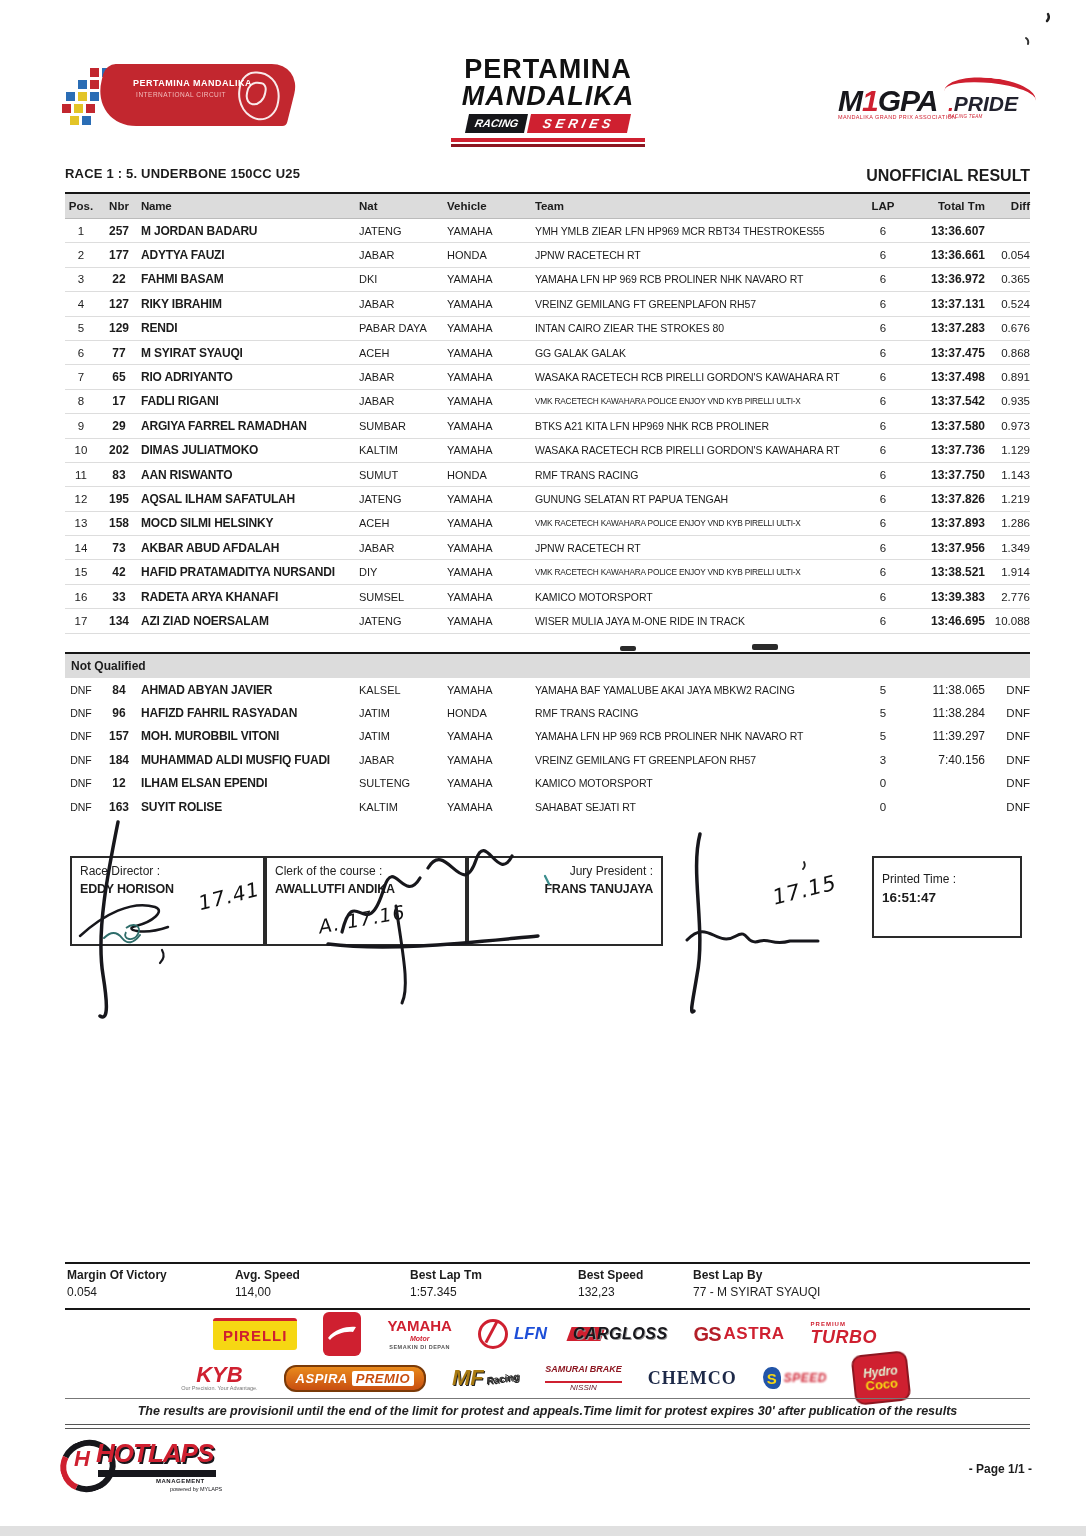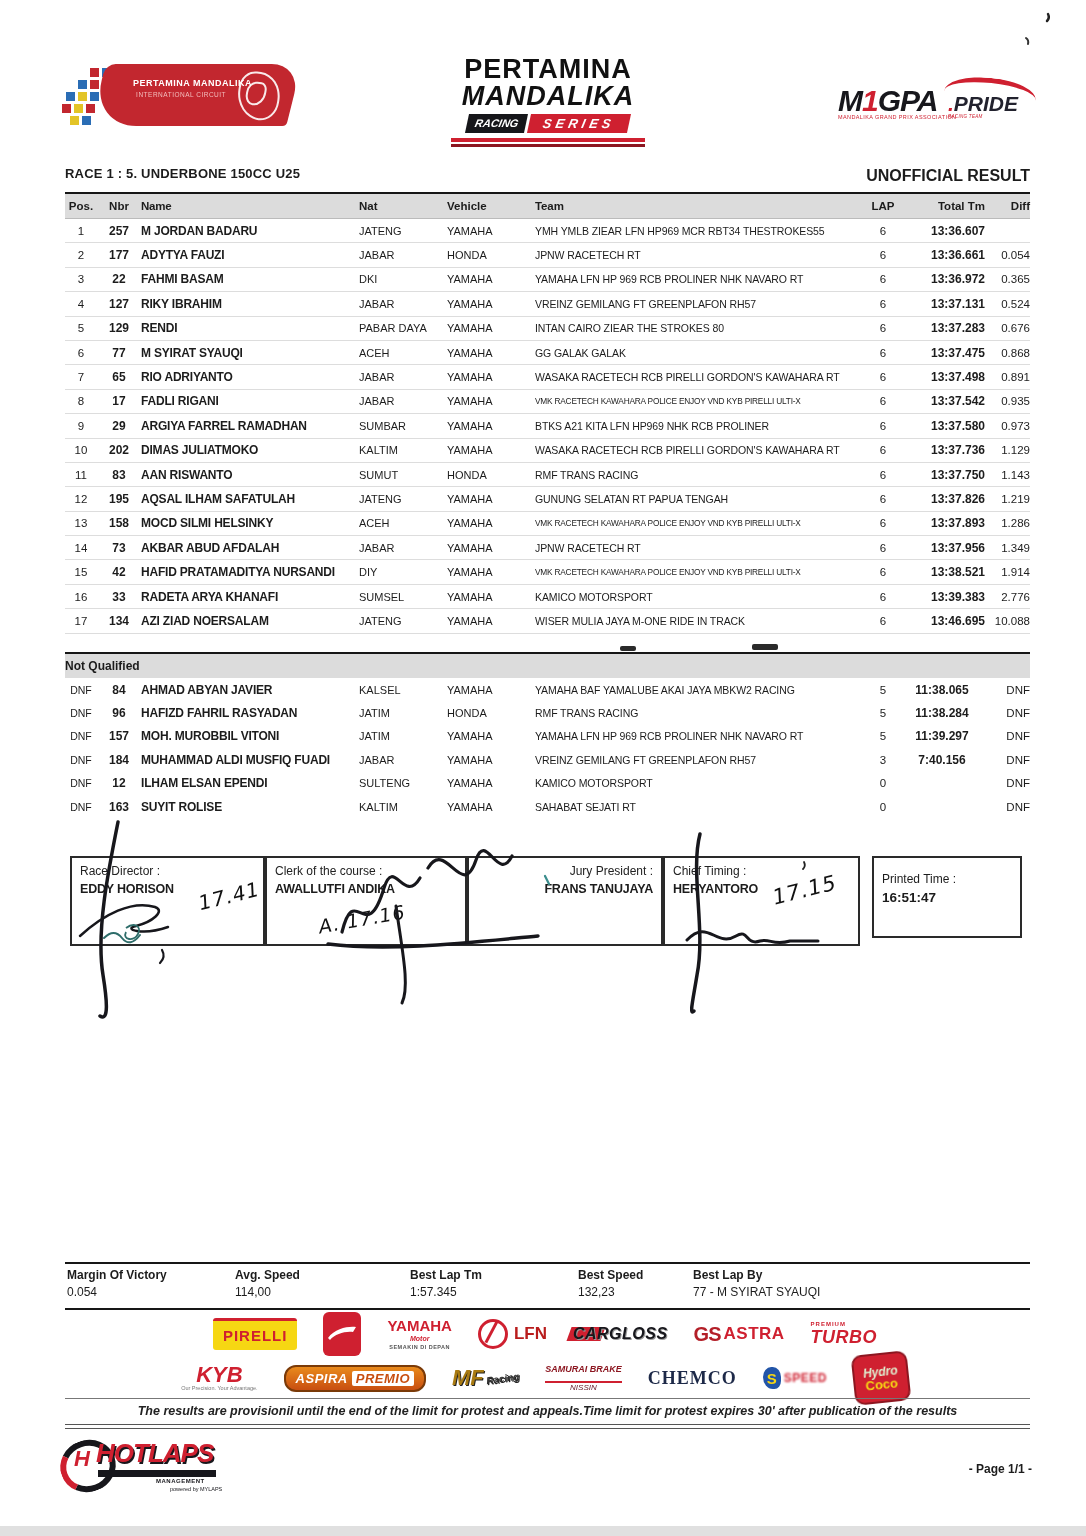--- a/index.html
+++ b/index.html
@@ -52,25 +52,25 @@
   .c-nat{font-size:11px;}
   .c-veh{font-size:11px;}
   .c-team{font-size:10.5px;letter-spacing:-.1px;}
   .c-team.tiny{font-size:8.3px;letter-spacing:-.2px;}
   .c-lap{text-align:center;font-size:11.5px;}
   .c-tot{text-align:right;font-size:12px;font-weight:bold;}
   .c-diff{text-align:right;font-size:11.5px;}
   .thead .tc{font-size:11.5px;font-weight:bold;}
   .thead .c-tot,.thead .c-diff{font-weight:bold;}
   .dnf-band{position:absolute;left:65px;top:652px;width:965px;height:24px;background:#dcdcdc;border-top:2.5px solid #161616;display:flex;align-items:center;}
-  .dnf-band span{font-size:12px;font-weight:bold;}
+  .dnf-band span{font-size:12px;font-weight:bold;padding-left:6px;}
   .tbl-dnf{position:absolute;left:65px;top:678px;width:965px;}
   .tbl-dnf .trow{border-bottom:none;height:23.4px;}
   .tbl-dnf .c-pos{font-size:10.5px;}
-  .tbl-dnf .c-tot{font-weight:bold;text-align:center;}
+  .tbl-dnf .c-tot{font-weight:normal;}
   .artifact{position:absolute;background:#2a2a2a;border-radius:2px;}
   
   .off-box{position:absolute;top:856px;height:90px;border:2px solid #2a2a2a;background:#fff;box-sizing:border-box;padding:6px 8px;}
   .off-role{font-size:12px;color:#222;}
   .off-name{font-size:12.5px;font-weight:bold;margin-top:4px;letter-spacing:-.2px;}
   .printed-box{position:absolute;left:872px;top:856px;width:150px;height:82px;border:2px solid #2a2a2a;box-sizing:border-box;padding:14px 8px;}
   .printed-label{font-size:12px;}
   .printed-value{font-size:13.5px;font-weight:bold;margin-top:4px;}
   .hand{position:absolute;font-family:"DejaVu Sans",sans-serif;font-style:italic;color:#111;letter-spacing:1px;}
   .sig-svg{position:absolute;left:0;top:0;width:1086px;height:1536px;pointer-events:none;}
@@ -82,21 +82,21 @@
   
   .sponsors{position:absolute;left:150px;top:1312px;width:790px;}
   .sp-row{display:flex;justify-content:center;align-items:center;gap:26px;height:44px;text-align:center;}
   .chip{display:flex;align-items:center;justify-content:center;filter:blur(.4px);}
   .sp-pirelli{background:#f6d713;color:#cf2030;font-weight:bold;font-size:15px;letter-spacing:1px;padding:6px 10px;border-radius:3px;border-top:3px solid #cf2030;}
   .sp-honda{background:#cf2030;width:38px;height:44px;border-radius:6px;position:relative;}
   .sp-honda svg{position:absolute;left:4px;top:12px;}
   .sp-yamaha{flex-direction:column;color:#cf2030;font-weight:bold;font-size:15px;line-height:1;}
   .sp-yamaha .ysub{font-size:7px;font-style:italic;color:#cf2030;margin-top:2px;}
   .sp-yamaha .ysub2{font-size:5.5px;color:#555;margin-top:3px;letter-spacing:.5px;}
-  .sp-lfn{gap:6px;font-weight:bold;font-size:17px;color:#b91c1c;}
+  .sp-lfn{gap:6px;font-weight:bold;font-size:17px;color:#1d4ed8;font-style:italic;}
   .lfn-ring{width:24px;height:24px;border:3px solid #cf2030;border-radius:50%;position:relative;}
   .lfn-ring:after{content:"";position:absolute;left:9px;top:-2px;width:3px;height:24px;background:#cf2030;transform:rotate(28deg);}
   .sp-cargloss{font-weight:bold;font-style:italic;font-size:16px;color:#17171c;letter-spacing:.5px;position:relative;text-shadow:1px 1px 0 #999;}
   .sp-cargloss .red{position:absolute;left:-4px;top:2px;width:34px;height:14px;background:#cf2030;transform:skewX(-20deg);z-index:-1;}
   .sp-gsastra{font-weight:bold;color:#cf2030;font-size:17px;letter-spacing:.5px;}
   .sp-gsastra b{font-size:20px;letter-spacing:-1px;margin-right:3px;color:#b31f28;}
   .sp-turbo{flex-direction:column;align-items:flex-start;color:#cf2030;}
   .sp-turbo .tsub{font-size:6px;font-weight:bold;letter-spacing:1px;}
   .sp-turbo .tmain{font-size:18px;font-weight:bold;font-style:italic;letter-spacing:.5px;}
   .sp-kyb{color:#cf2030;font-weight:bold;font-style:italic;font-size:22px;flex-direction:column;line-height:1;}
@@ -104,21 +104,21 @@
   .sp-aspira{background:linear-gradient(#e98a1c,#c84e10);border-radius:12px;padding:4px 10px;color:#fff;font-weight:bold;font-style:italic;font-size:13px;letter-spacing:.5px;border:2px solid #7a3a08;}
   .sp-aspira .pr{background:#fff;color:#c84e10;padding:0 4px;margin-left:4px;border-radius:2px;}
   .sp-mf{color:#a97b12;font-weight:bold;font-style:italic;font-size:22px;text-shadow:1px 1px 0 #222;}
   .sp-mf .rsub{font-size:10px;color:#333;margin-left:2px;transform:rotate(-8deg);display:inline-block;}
   .sp-samurai{flex-direction:column;color:#8c1620;line-height:1.2;}
   .sp-samurai .s1{font-size:9px;font-weight:bold;font-style:italic;border-bottom:2px solid #cf2030;padding-bottom:6px;}
   .sp-samurai .s2{font-size:8px;font-style:italic;color:#6b2030;}
   .sp-chemco{font-family:"Liberation Serif",serif;font-weight:bold;font-size:18px;color:#1d2948;letter-spacing:1px;}
   .sp-sflame{gap:3px;}
   .sp-sflame .sball{width:18px;height:22px;background:#2255a8;color:#f6d713;font-weight:bold;font-size:15px;border-radius:50% 50% 40% 60%;display:flex;align-items:center;justify-content:center;}
-  .sp-sflame .stext{color:#cf2030;font-weight:bold;font-size:12px;filter:blur(.8px);letter-spacing:.5px;}
+  .sp-sflame .stext{color:#cf2030;font-weight:bold;font-style:italic;font-size:12px;filter:blur(.8px);letter-spacing:.5px;}
   .sp-hydro{background:#cf2030;border-radius:10px;width:52px;height:46px;flex-direction:column;transform:rotate(-6deg);border:2px solid #8c1620;line-height:1;}
   .sp-hydro .h1{color:#dff0d0;font-weight:bold;font-style:italic;font-size:12px;}
   .sp-hydro .h2{color:#f6d713;font-weight:bold;font-size:13px;}
   
   .pre-disc-line{position:absolute;left:65px;top:1398px;width:965px;border-top:1.5px solid #777;}
   .disclaimer{position:absolute;left:65px;top:1404px;width:965px;text-align:center;font-size:12.5px;font-style:italic;font-weight:bold;color:#222;}
   .double-line{position:absolute;left:65px;top:1424px;width:965px;height:3px;border-top:1.5px solid #555;border-bottom:1.5px solid #555;}
   .hotlaps{position:absolute;left:60px;top:1438px;width:170px;height:62px;}
   .hl-circle{position:absolute;left:0;top:2px;width:44px;height:40px;border:6px solid #17171c;border-radius:50%;transform:rotate(-20deg);border-left-color:#cf2030;}
   .hl-h{position:absolute;left:14px;top:8px;font-size:22px;font-weight:bold;font-style:italic;color:#cf2030;}
@@ -470,24 +470,20 @@
     <div class="off-name">EDDY HORISON</div>
   </div>
   <div class="off-box" style="left:265px;width:202px;">
     <div class="off-role">Clerk of the course :</div>
     <div class="off-name">AWALLUTFI ANDIKA</div>
   </div>
   <div class="off-box" style="left:467px;width:196px;text-align:right;">
     <div class="off-role">Jury President :</div>
     <div class="off-name">FRANS TANUJAYA</div>
   </div>
-  <div class="off-box" style="left:663px;width:197px;">
-    <div class="off-role">Chief Timing :</div>
-    <div class="off-name">HERYANTORO</div>
-  </div>
   <div class="printed-box">
     <div class="printed-label">Printed Time :</div>
     <div class="printed-value">16:51:47</div>
   </div>
 
   <div class="hand" style="left:198px;top:884px;font-size:20px;transform:rotate(-14deg);">17.41</div>
   <div class="hand" style="left:318px;top:908px;font-size:19px;transform:rotate(-10deg);">A. 17.16</div>
   <div class="hand" style="left:772px;top:878px;font-size:21px;transform:rotate(-14deg);">17.15</div>
 
   <svg class="sig-svg" viewBox="0 0 1086 1536">

